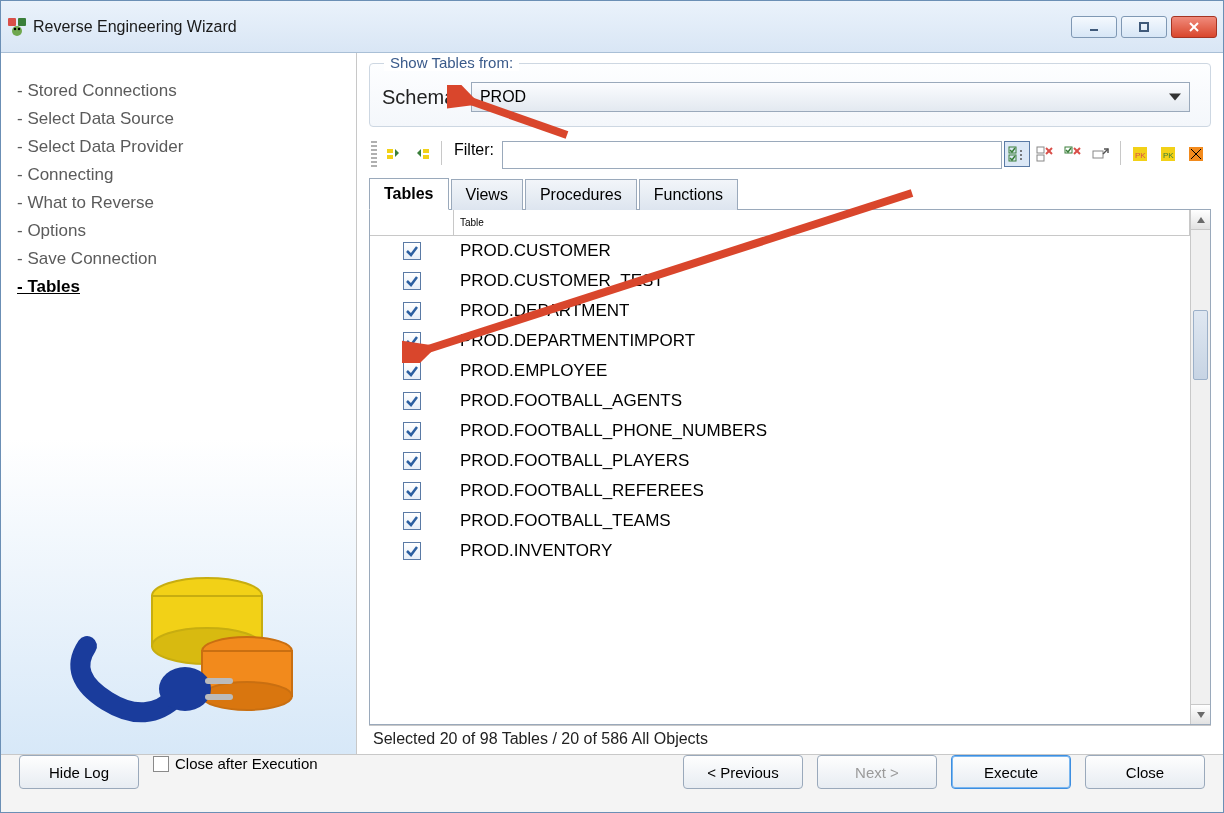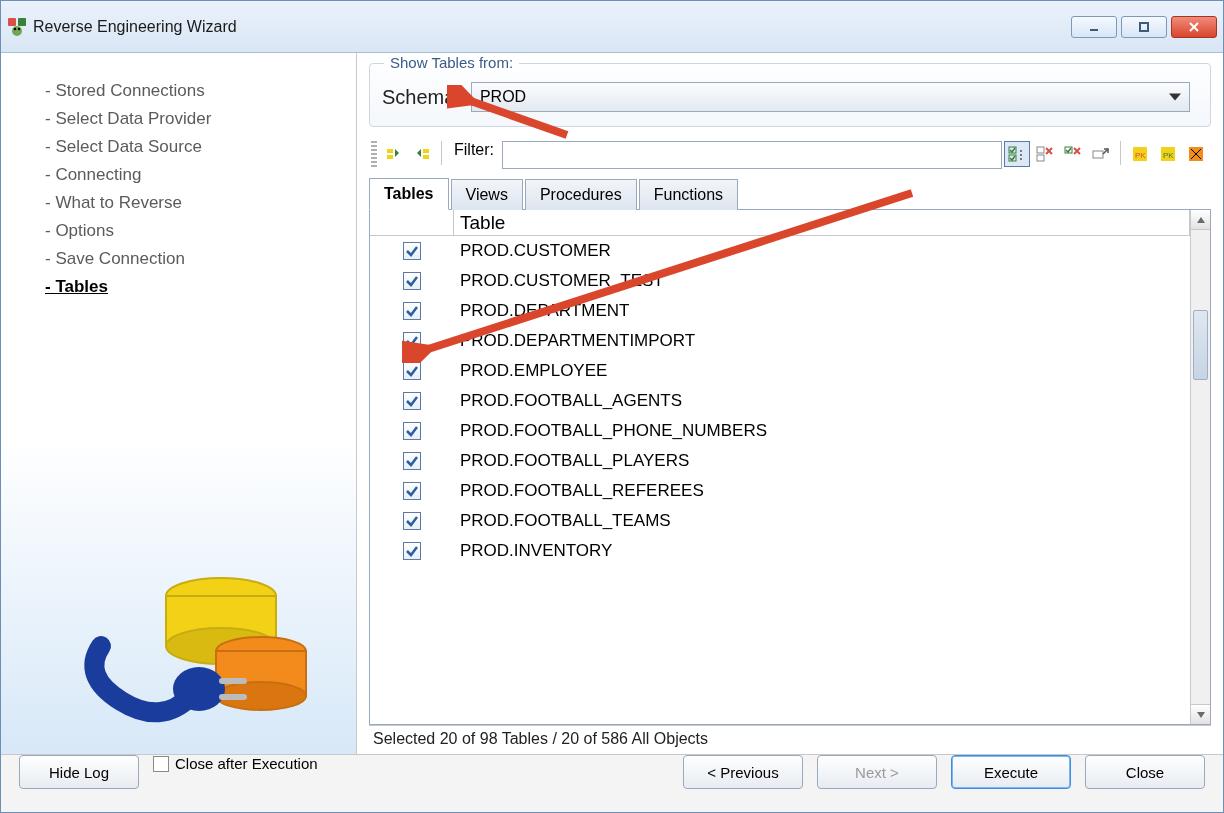--- a/index.html
+++ b/index.html
@@ -53,21 +53,21 @@
 .winbtn svg { stroke: #405a7a; }
 
 
 .body {
   flex: 1;
   display: flex;
   overflow: hidden;
 }
 .sidebar {
   width: 355px;
-  padding: 24px 10px 10px 44px;
+  padding: 24px 10px 10px 16px;
   background: linear-gradient(#ffffff 0%, #ffffff 55%, #d7e8f8 100%);
   display: flex;
   flex-direction: column;
   position: relative;
 }
 .sidebar .step {
   color: #5b5b5b;
   font-size: 17px;
   line-height: 28px;
   white-space: nowrap;
@@ -215,21 +215,21 @@
   overflow: hidden;
   display: flex;
   flex-direction: column;
 }
 .col-header {
   height: 26px;
   display: flex;
   align-items: center;
   border-bottom: 1px solid #c8c8c8;
   background: #fff;
-  font-size: 19px;
+  font-size: 10px;
   position: relative;
 }
 .col-header .hcell1 {
   width: 84px;
   height: 100%;
   border-right: 1px solid #c8c8c8;
 }
 .col-header .hcell2 {
   flex: 1;
   padding-left: 6px;
@@ -375,22 +375,22 @@
           <line x1="11" y1="3" x2="3" y2="11" stroke-width="2"></line>
         </svg>
     </span>
   </div>
 
   <div class="body">
 
     <div class="sidebar">
       <div id="steps-container">
           <div class="step">- Stored Connections</div>
+          <div class="step">- Select Data Source</div>
           <div class="step">- Select Data Provider</div>
-          <div class="step">- Select Data Source</div>
           <div class="step">- Connecting</div>
           <div class="step">- What to Reverse</div>
           <div class="step">- Options</div>
           <div class="step">- Save Connection</div>
           <div class="step current">- Tables</div>
         </div>
       <div class="sidebar-image">
         <svg viewBox="0 0 250 180">
 
           <ellipse cx="150" cy="40" rx="55" ry="18" fill="#f2d117" stroke="#c7ad10" stroke-width="2"></ellipse>

